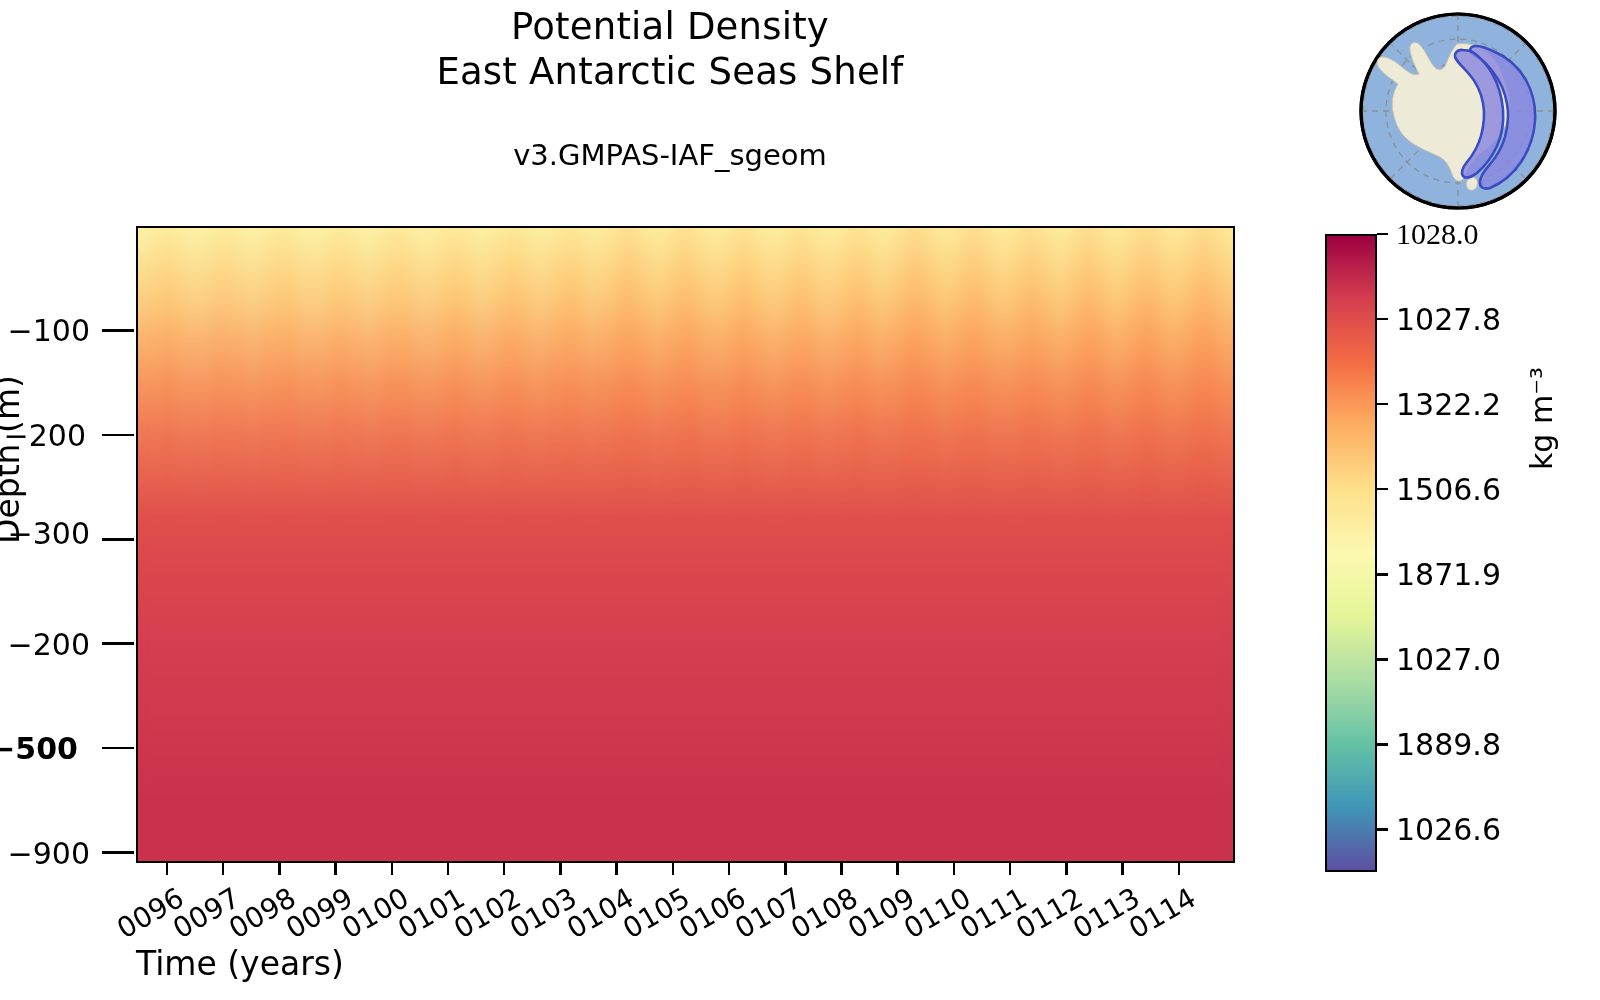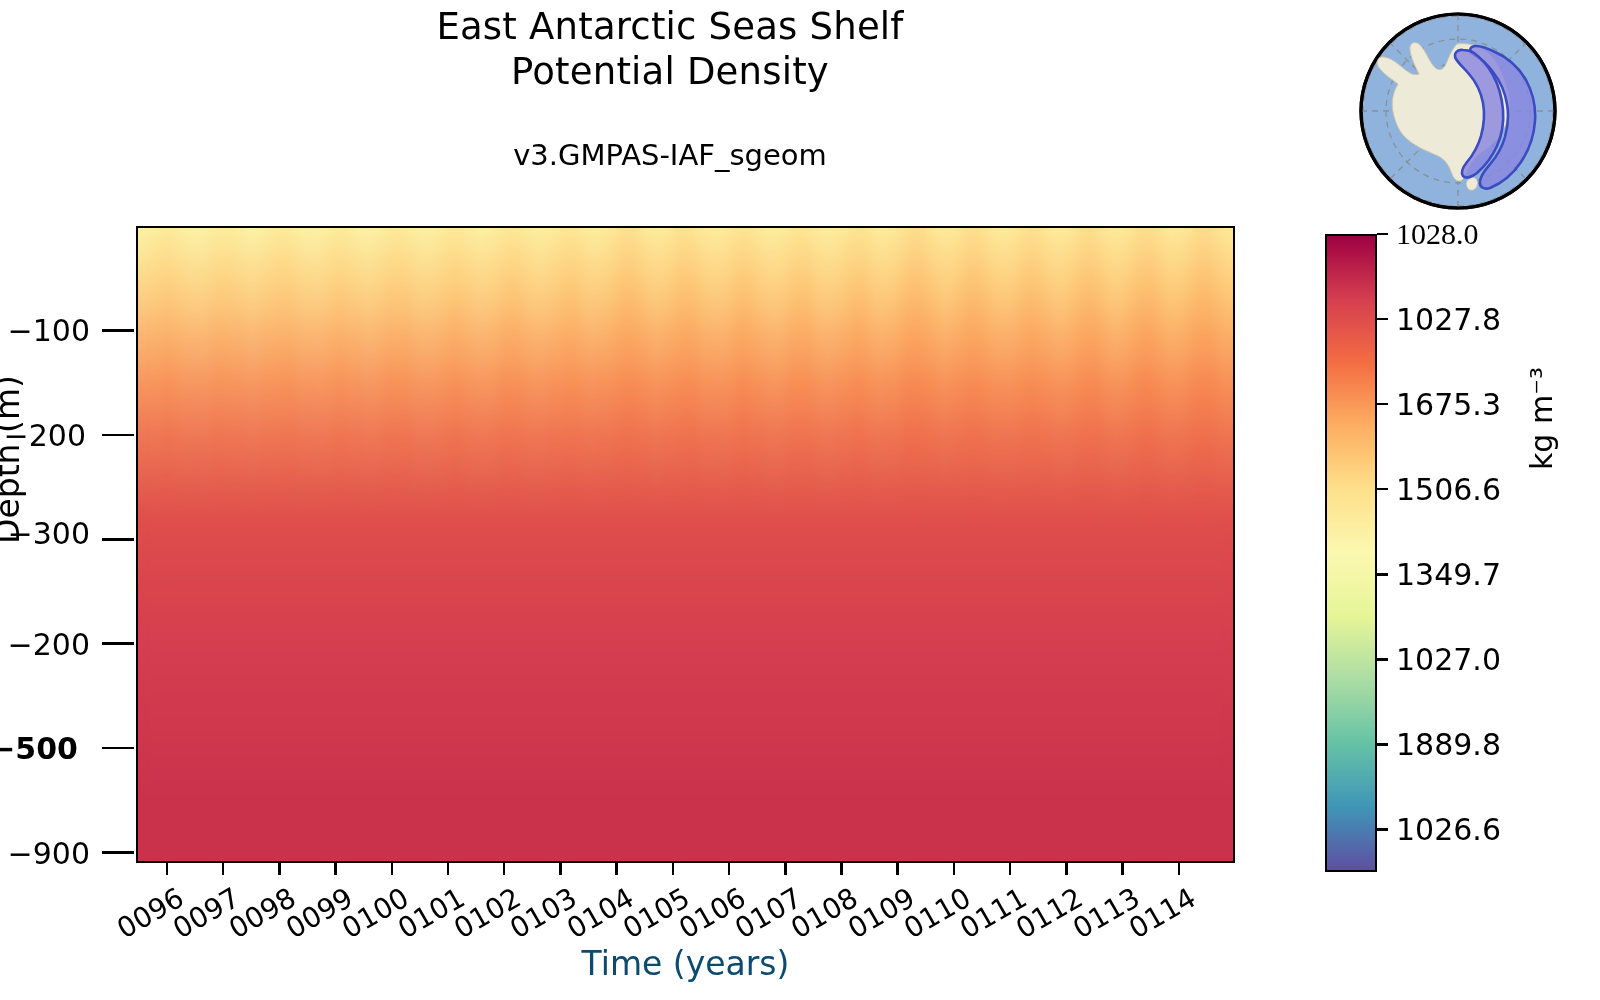--- a/index.html
+++ b/index.html
@@ -23,43 +23,43 @@
   .ylabel{position:absolute;right:0;text-align:right;font-size:30px;color:#000;
           transform:translateY(-50%);white-space:nowrap;}
   #ylabel-wrap{position:absolute;left:102px;top:226px;width:0;height:637px;}
   #ytitle{position:absolute;left:-12px;top:544px;transform:rotate(-90deg);
           transform-origin:0 0;font-size:33px;color:#000;white-space:nowrap;}
 
   
   .xtick{position:absolute;top:0;width:2.5px;height:12px;background:#000;}
   .xlabel{position:absolute;top:18px;font-size:28px;color:#000;white-space:nowrap;
           transform:rotate(-30deg);transform-origin:100% 0;text-align:right;}
-  #xtitle{position:absolute;left:136px;top:944px;width:1099px;text-align:center;
-          font-size:33px;color:#0c4a6e;}
+  #xtitle{position:absolute;left:136px;top:944px;width:1099px;
+          font-size:33px;color:#000000;}
 
   
   #cbar{left:1325px;top:234px;width:52px;height:638px;border:2.5px solid #000;
         box-sizing:border-box;}
   #cbar-fill{width:100%;height:100%;}
   .cbtick{position:absolute;left:0;width:11px;height:2.5px;background:#000;}
   .cblabel{position:absolute;left:19px;font-size:30px;color:#000;
            transform:translateY(-50%);white-space:nowrap;}
   #cbar-ticks{position:absolute;left:1377px;top:234px;width:0;height:638px;}
   #cbtitle{position:absolute;left:1524px;top:470px;transform:rotate(-90deg);
            transform-origin:0 0;font-size:30px;color:#000;white-space:nowrap;}
 
   
   #inset{left:1353px;top:6px;width:210px;height:210px;}
 </style>
 </head>
 <body>
 
 <div class="abs" id="title-block">
+  <div id="title-line1">Potential Density</div>
   <div id="title-line2">East Antarctic Seas Shelf</div>
-  <div id="title-line1">Potential Density</div>
 </div>
 <div class="abs" id="subtitle">v3.GMPAS-IAF_sgeom</div>
 
 <div class="abs" id="plot-frame">
   <div id="heat-base" style="background: linear-gradient(rgb(252, 237, 159) 0%, rgb(253, 197, 117) 8.2%, rgb(250, 152, 87) 16.39%, rgb(245, 118, 71) 24.59%, rgb(236, 96, 70) 32.79%, rgb(227, 84, 73) 40.98%, rgb(221, 75, 76) 49.18%, rgb(217, 68, 77) 57.38%, rgb(213, 62, 79) 65.57%, rgb(209, 58, 78) 73.77%, rgb(206, 54, 77) 81.97%, rgb(202, 50, 76) 90.16%, rgb(202, 50, 76) 98.36%);"></div>
   <div id="stripes">
       <div class="stripe" style="left: 0px; width: 10.2965px; background: linear-gradient(rgb(251, 248, 176) 0%, rgb(252, 243, 168) 12%, rgba(0, 0, 0, 0) 46%); opacity: 0.4;"></div>
       <div class="stripe" style="left: 9.59649px; width: 10.2965px; background: linear-gradient(rgb(252, 240, 164) 0%, rgb(253, 236, 157) 12%, rgba(0, 0, 0, 0) 46%); opacity: 0.4;"></div>
       <div class="stripe" style="left: 19.193px; width: 10.2965px; background: linear-gradient(rgb(253, 233, 152) 0%, rgb(254, 228, 145) 12%, rgba(0, 0, 0, 0) 46%); opacity: 0.4;"></div>
       <div class="stripe" style="left: 28.7895px; width: 10.2965px; background: linear-gradient(rgb(253, 232, 152) 0%, rgb(254, 227, 144) 12%, rgba(0, 0, 0, 0) 46%); opacity: 0.4;"></div>
@@ -239,25 +239,25 @@
 
 <div class="abs" id="cbar">
   <div id="cbar-fill" style="background: linear-gradient(rgb(158, 1, 66) 0%, rgb(172, 16, 69) 2.5%, rgb(186, 32, 73) 5%, rgb(199, 47, 76) 7.5%, rgb(213, 62, 79) 10%, rgb(221, 74, 76) 12.5%, rgb(229, 86, 73) 15%, rgb(236, 97, 70) 17.5%, rgb(244, 109, 67) 20%, rgb(246, 125, 75) 22.5%, rgb(249, 142, 82) 25%, rgb(251, 158, 90) 27.5%, rgb(253, 174, 97) 30%, rgb(253, 187, 108) 32.5%, rgb(254, 199, 118) 35%, rgb(254, 212, 129) 37.5%, rgb(254, 224, 139) 40%, rgb(253, 230, 148) 42.5%, rgb(253, 236, 158) 45%, rgb(252, 242, 167) 47.5%, rgb(251, 248, 176) 50%, rgb(246, 247, 170) 52.5%, rgb(241, 247, 164) 55%, rgb(235, 246, 158) 57.5%, rgb(230, 245, 152) 60%, rgb(215, 239, 155) 62.5%, rgb(201, 233, 158) 65%, rgb(186, 227, 161) 67.5%, rgb(171, 221, 164) 70%, rgb(154, 214, 164) 72.5%, rgb(137, 208, 165) 75%, rgb(119, 201, 165) 77.5%, rgb(102, 194, 165) 80%, rgb(92, 183, 170) 82.5%, rgb(83, 172, 174) 85%, rgb(73, 161, 179) 87.5%, rgb(63, 150, 183) 90%, rgb(71, 132, 178) 92.5%, rgb(78, 115, 173) 95%, rgb(86, 97, 167) 97.5%, rgb(94, 79, 162) 100%);"></div>
 </div>
 <div id="cbar-ticks">
     <div class="cbtick" style="top: -1.25px;"></div>
     <div class="cblabel" style="top: 0px; font-family: Liberation Serif, serif;">1028.0</div>
     <div class="cbtick" style="top: 83.8167px;"></div>
     <div class="cblabel" style="top: 85.0667px;">1027.8</div>
     <div class="cbtick" style="top: 168.883px;"></div>
-    <div class="cblabel" style="top: 170.133px;">1675.3</div>
+    <div class="cblabel" style="top: 170.133px;">1322.2</div>
     <div class="cbtick" style="top: 253.95px;"></div>
     <div class="cblabel" style="top: 255.2px;">1506.6</div>
     <div class="cbtick" style="top: 339.017px;"></div>
-    <div class="cblabel" style="top: 340.267px;">1349.7</div>
+    <div class="cblabel" style="top: 340.267px;">1871.9</div>
     <div class="cbtick" style="top: 424.083px;"></div>
     <div class="cblabel" style="top: 425.333px;">1027.0</div>
     <div class="cbtick" style="top: 509.15px;"></div>
     <div class="cblabel" style="top: 510.4px;">1889.8</div>
     <div class="cbtick" style="top: 594.217px;"></div>
     <div class="cblabel" style="top: 595.467px;">1026.6</div>
   </div>
 <div class="abs" id="cbtitle">kg m⁻³</div>
 
 <div class="abs" id="inset">

